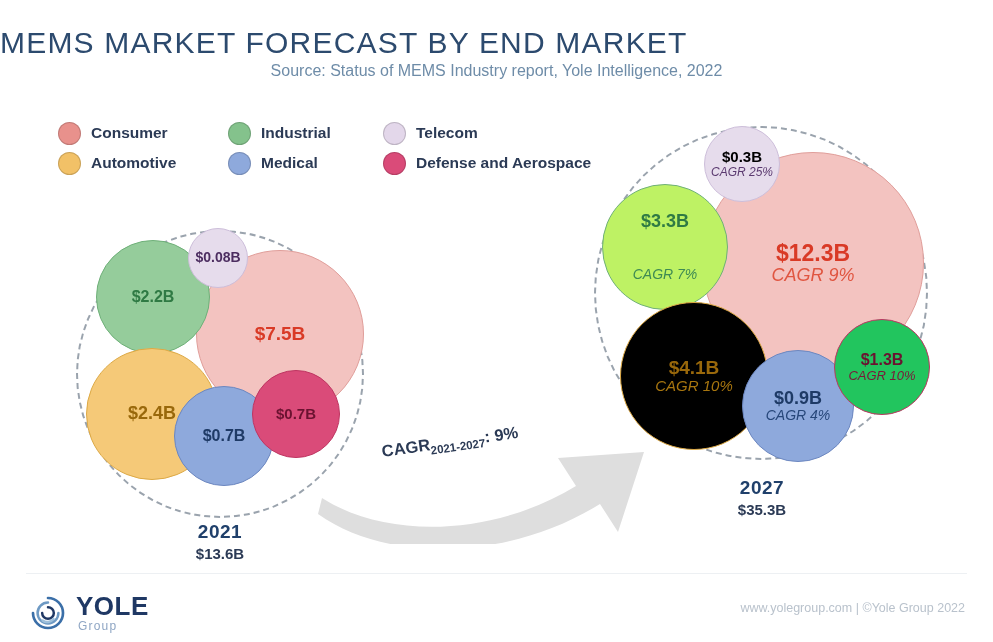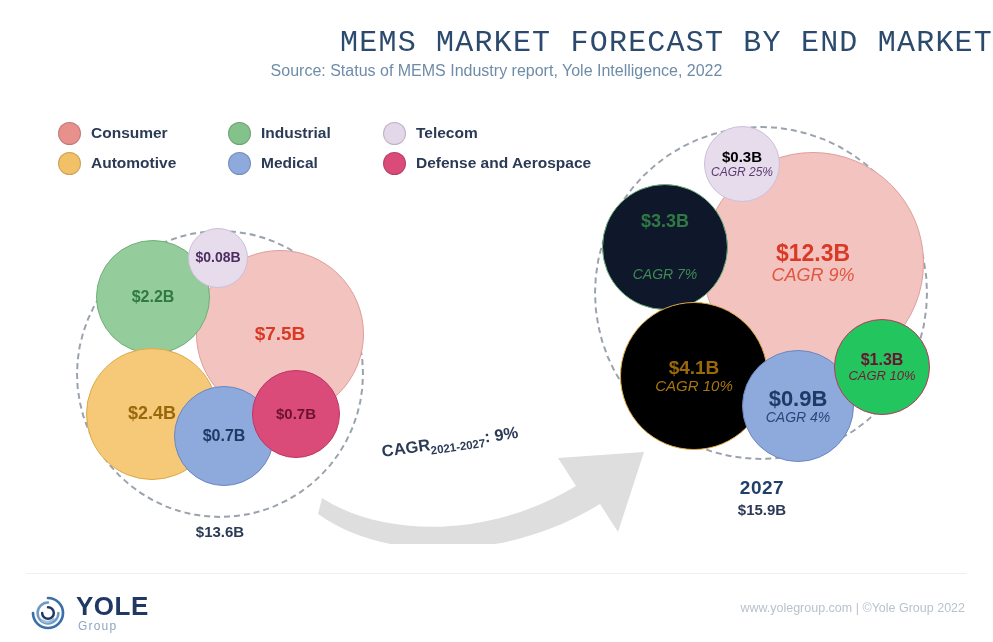--- a/index.html
+++ b/index.html
@@ -7,24 +7,23 @@
     width: 993px; height: 642px;
     background: #ffffff;
     font-family: "Liberation Sans", sans-serif;
     overflow: hidden;
   }
   #stage { position: relative; width: 993px; height: 642px; background:#fff; }
 
   
   .title {
     position: absolute; left: 0; top: 26px; width: 993px;
-    text-align: right;
+    text-align: left;
     font-size: 30px; font-weight: 400; letter-spacing: 1.2px;
     color: #2C4A6E;
-    font-family: Liberation Mono, monospace;
   }
   .subtitle {
     position: absolute; left: 0; top: 62px; width: 993px;
     text-align: center;
     font-size: 16px; font-weight: 400;
     color: #6E8CA8;
   }
 
   
   .legend { position: absolute; left: 58px; top: 118px; width: 540px; text-align: center; }
@@ -161,60 +160,61 @@
 
     </div>
 
     <div class="bubble" style="left: 116px; top: 4px; width: 60px; height: 60px; background: rgb(230, 220, 236); border: 1.5px solid rgb(205, 190, 218);">
       <span class="val" style="color: rgb(76, 45, 96); font-size: 14px;">$0.08B</span>
 
     </div>
   </div>
 
   <div class="year-cap" style="left:130px; top:521px; width:180px;">
+    <div class="yr">2021</div>
     <div class="tot">$13.6B</div>
   </div>
 
   <div class="cluster" id="cluster-2027" style="left:590px; top:120px; width:344px; height:344px;">
     <div class="ring" style="left:4px; top:6px; width:334px; height:334px;"></div>
 
     <div class="bubble" style="left: 112px; top: 32px; width: 222px; height: 222px; background: rgb(243, 195, 192); border: 1.5px solid rgb(224, 158, 154);">
       <span class="val" style="color: rgb(217, 58, 38); font-size: 23px;">$12.3B</span>
       <span class="cagr" style="color: rgb(224, 85, 64); font-size: 18px;">CAGR 9%</span>
     </div>
 
-    <div class="bubble" style="left: 12px; top: 64px; width: 126px; height: 126px; background: #0f172a; border: 1.5px solid rgb(111, 176, 121); gap: 35px;">
+    <div class="bubble" style="left: 12px; top: 64px; width: 126px; height: 126px; background: #bef264; border: 1.5px solid rgb(111, 176, 121); gap: 35px;">
       <span class="val" style="color: rgb(47, 122, 68); font-size: 18px;">$3.3B</span>
       <span class="cagr" style="color: rgb(62, 138, 83); font-size: 14px;">CAGR 7%</span>
     </div>
 
     <div class="bubble" style="left: 30px; top: 182px; width: 148px; height: 148px; background: #000000; border: 1.5px solid rgb(221, 169, 69);">
       <span class="val" style="color: rgb(153, 104, 11); font-size: 19px;">$4.1B</span>
       <span class="cagr" style="color: rgb(168, 118, 15); font-size: 15px;">CAGR 10%</span>
     </div>
 
     <div class="bubble" style="left: 152px; top: 230px; width: 112px; height: 112px; background: rgb(142, 169, 220); border: 1.5px solid rgb(108, 135, 192);">
-      <span class="val" style="color: rgb(30, 58, 102); font-size: 22px;">$0.9B</span>
+      <span class="val" style="color: rgb(30, 58, 102); font-size: 18px;">$0.9B</span>
       <span class="cagr" style="color: rgb(39, 71, 122); font-size: 14px;">CAGR 4%</span>
     </div>
 
     <div class="bubble" style="left: 244px; top: 199px; width: 96px; height: 96px; background: #22c55e; border: 1.5px solid rgb(190, 53, 97);">
       <span class="val" style="color: rgb(107, 18, 48); font-size: 16px;">$1.3B</span>
       <span class="cagr" style="color: rgb(122, 23, 57); font-size: 13px;">CAGR 10%</span>
     </div>
 
     <div class="bubble" style="left: 114px; top: 6px; width: 76px; height: 76px; background: rgb(230, 220, 236); border: 1.5px solid rgb(205, 190, 218);">
       <span class="val" style="color: #000000; font-size: 15px;">$0.3B</span>
       <span class="cagr" style="color: rgb(91, 58, 112); font-size: 12px;">CAGR 25%</span>
     </div>
   </div>
 
   <div class="year-cap" style="left:672px; top:477px; width:180px;">
     <div class="yr">2027</div>
-    <div class="tot">$15.9B</div>
+    <div class="tot">$35.3B</div>
   </div>
 
   <div class="arrow-wrap">
     <svg width="360" height="120" viewBox="0 0 360 120">
       <path d="M4,74 C70,116 176,112 258,62 L240,34 L326,28 L300,108 L282,80
                C192,136 70,140 0,90 Z" fill="#DEDEDE"></path>
     </svg>
   </div>
   <div class="cagr-note">
     <span>CAGR</span><sub>2021-2027</sub><span>: 9%</span>

